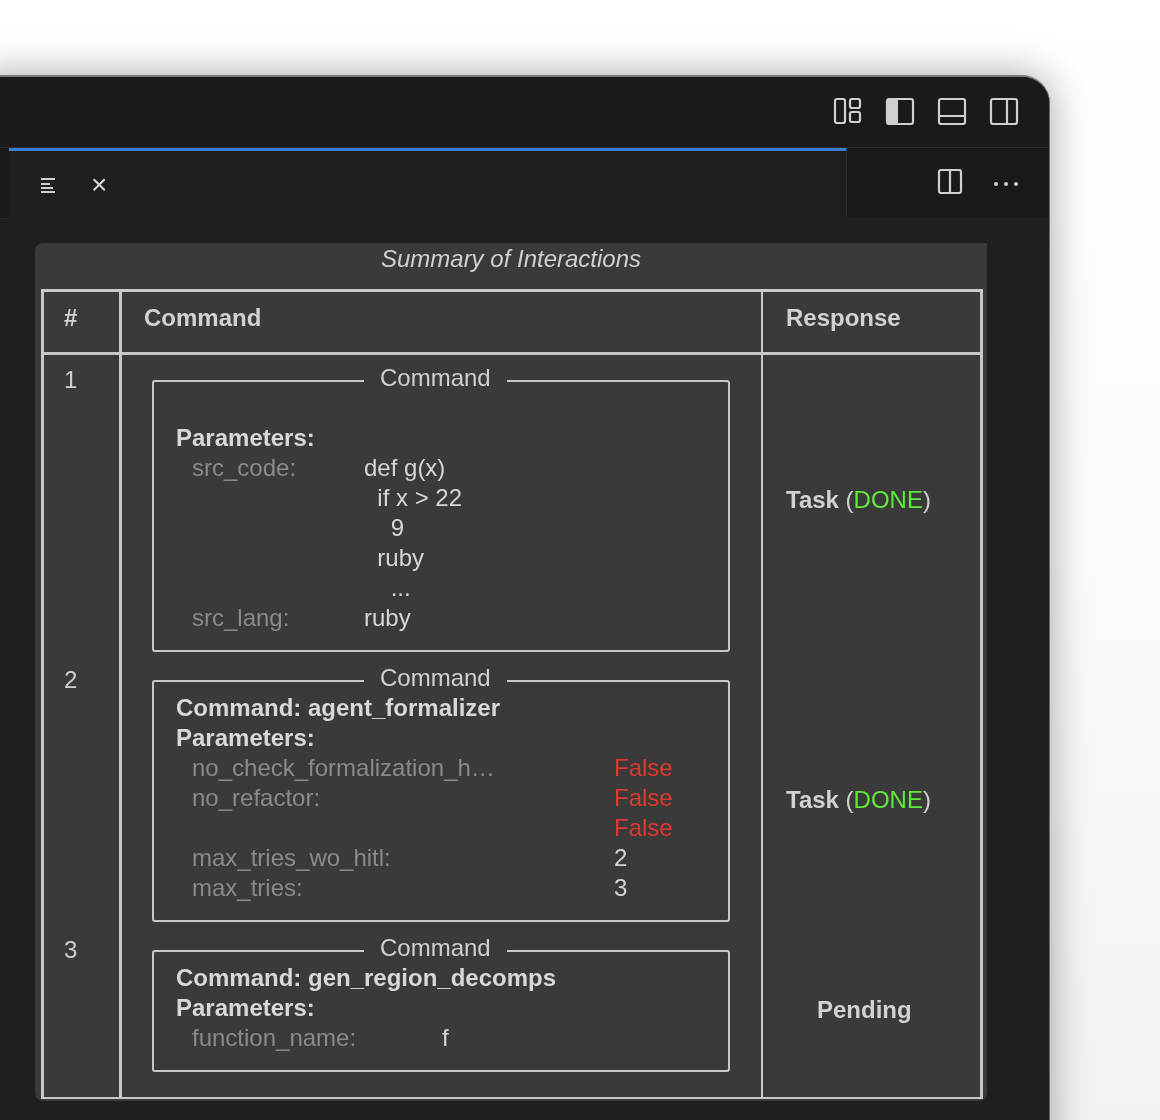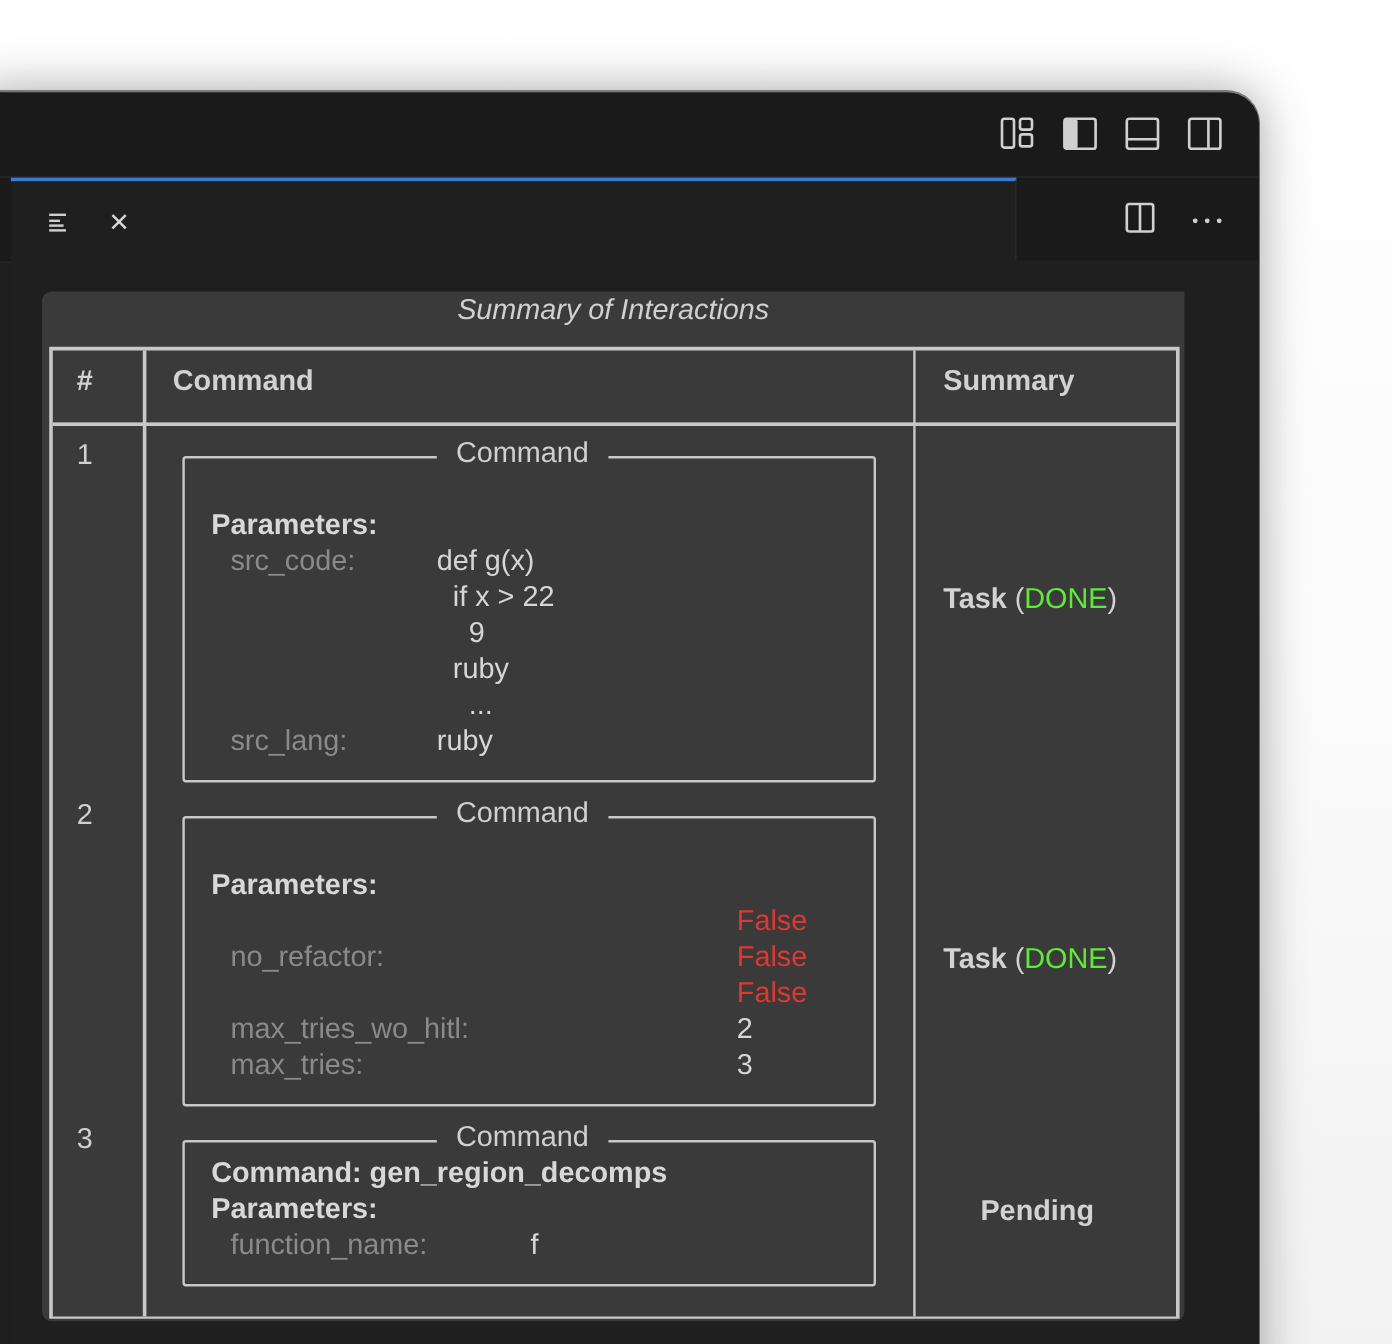--- a/index.html
+++ b/index.html
@@ -127,21 +127,21 @@
   </div>
 
   <div class="editor">
     <div class="panel">
       <div class="panel-title">Summary of Interactions</div>
 
       <div class="grid-outer">
         <div class="hdr">
           <span class="hcell" style="left:20px">#</span>
           <span class="hcell" style="left:100px">Command</span>
-          <span class="hcell" style="left:742px">Summary</span>
+          <span class="hcell" style="left:742px">Response</span>
         </div>
         <div class="vline" style="left:75px"></div>
         <div class="vline thin" style="left:717px"></div>
 
         <span class="num" style="top:74px">1</span>
         <div class="box" style="top:88px;height:272px">
           <span class="box-label">Command</span>
           <span class="line bold" style="top:42px">Parameters:</span>
           <span class="line k" style="top:72px;left:38px">src_code:</span>
           <span class="line v" style="top:72px;left:210px">def g(x)</span>
@@ -150,21 +150,23 @@
           <span class="line v" style="top:162px;left:210px">  ruby</span>
           <span class="line v" style="top:192px;left:210px">    ...</span>
           <span class="line k" style="top:222px;left:38px">src_lang:</span>
           <span class="line v" style="top:222px;left:210px">ruby</span>
         </div>
         <div class="resp" style="left:742px;top:194px"><span>Task</span> <span class="paren">(</span><span class="green" style="font-weight:normal">DONE</span><span class="paren">)</span></div>
 
         <span class="num" style="top:374px">2</span>
         <div class="box" style="top:388px;height:242px">
           <span class="box-label">Command</span>
+          <span class="line bold" style="top:12px">Command: agent_formalizer</span>
           <span class="line bold" style="top:42px">Parameters:</span>
+          <span class="line k" style="top:72px;left:38px">no_check_formalization_h…</span>
           <span class="line red" style="top:72px;left:460px">False</span>
           <span class="line k" style="top:102px;left:38px">no_refactor:</span>
           <span class="line red" style="top:102px;left:460px">False</span>
           <span class="line red" style="top:132px;left:460px">False</span>
           <span class="line k" style="top:162px;left:38px">max_tries_wo_hitl:</span>
           <span class="line v" style="top:162px;left:460px">2</span>
           <span class="line k" style="top:192px;left:38px">max_tries:</span>
           <span class="line v" style="top:192px;left:460px">3</span>
         </div>
         <div class="resp" style="left:742px;top:494px"><span>Task</span> <span class="paren">(</span><span class="green" style="font-weight:normal">DONE</span><span class="paren">)</span></div>

